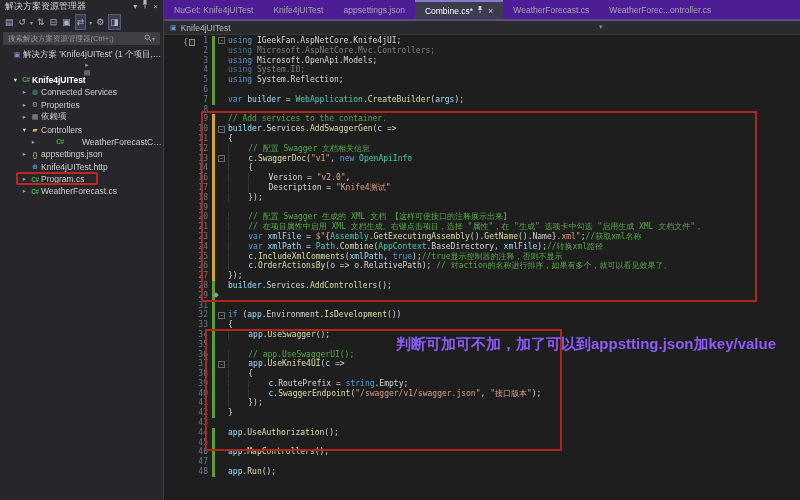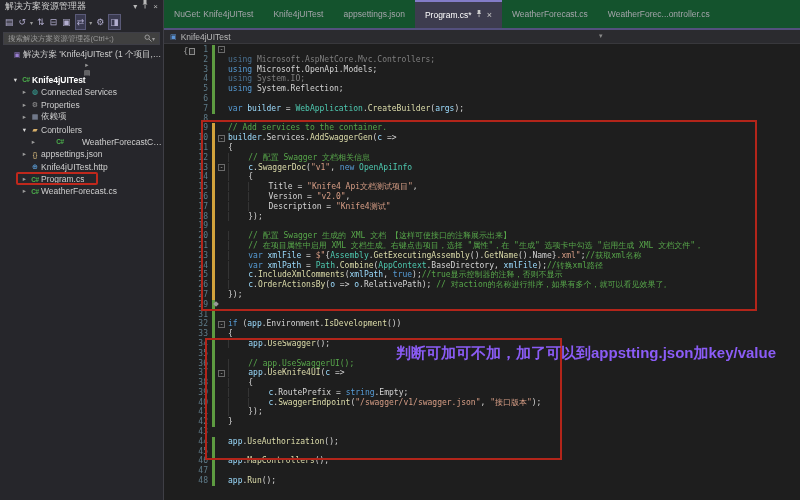--- a/index.html
+++ b/index.html
@@ -22,21 +22,21 @@
   .arrow { width:9px; flex:none; text-align:center; font-size:6.5px; color:#9a9a9a; }
   .arrow.exp { color:#d8d8d8; }
   .ticon { width:12px; flex:none; text-align:center; font-size:7px; }
   .ticon.cs { font-size:6.5px; font-weight:bold; letter-spacing:-0.5px; }
   .tlabel { overflow:hidden; text-overflow:ellipsis; }
   .tlabel.bold { font-weight:bold; color:#ffffff; }
   .tree-rbox { position:absolute; left:16px; top:172px; width:82px; height:13px; border:2px solid #c0281c; border-radius:2px; z-index:6; pointer-events:none; }
 
   
   .editor { flex:1; min-width:0; display:flex; flex-direction:column; position:relative; }
-  .tabbar { height:30px; flex:none; background:#14532d; display:flex; align-items:stretch; border-bottom:2px solid #54507e; }
+  .tabbar { height:21px; flex:none; background:#4c1d95; display:flex; align-items:stretch; border-bottom:2px solid #54507e; }
   .tab { display:flex; align-items:center; gap:4px; padding:0 10px; font-size:8.5px; color:#a5a5ab; white-space:nowrap; }
   .tab.active { background:#3d3c4e; color:#ffffff; border-top:2px solid #837cc8; }
   .tclose { color:#c8c8c8; font-size:9px; margin-left:1px; }
   .breadcrumb { height:14px; flex:none; background:#2b2b2f; border-bottom:1px solid #38383c; display:flex; align-items:center; gap:4px; padding:0 6px; font-size:8.5px; color:#b8b8b8; position:relative; }
   .bc-icon { font-size:7px; color:#5b94d6; }
   .bc-drop { position:absolute; left:435px; top:2px; font-size:7px; color:#8a8a8a; }
 
   
   .codearea { flex:1; position:relative; background:#1e1e1e; overflow:hidden; font-family:"DejaVu Sans Mono", monospace; padding-top:1px; }
   .code-line { display:flex; height:9.8px; line-height:9.8px; font-size:8px; white-space:pre; }
@@ -182,21 +182,21 @@
         <div class="tab">
           <span>NuGet: Knife4jUITest</span>
         </div>
         <div class="tab">
           <span>Knife4jUITest</span>
         </div>
         <div class="tab">
           <span>appsettings.json</span>
         </div>
         <div class="tab active">
-          <span>Program.cs*</span>
+          <span>Combine.cs*</span>
           <span><svg width="6" height="8" viewBox="0 0 6 9">
               <path d="M1.5 0h3v3.5l1 1h-5l1-1z" fill="#cccccc"></path>
               <rect x="2.6" y="5" width="0.9" height="3" fill="#cccccc"></rect>
             </svg></span>
           <span class="tclose">×</span>
         </div>
         <div class="tab">
           <span>WeatherForecast.cs</span>
         </div>
         <div class="tab">
@@ -211,46 +211,46 @@
     </div>
 
     <div class="codearea" id="codearea">
       <span class="outline-glyph">
           <span>{</span>
           <span class="mini-box"></span>
         </span>
       <div class="rbox" id="rbox1"></div>
       <div class="rbox" id="rbox2"></div>
       <div class="red-note">判断可加可不加，加了可以到appstting.json加key/value</div>
-    <div class="code-line"><span class="gutter-pad"></span><span class="lineno">1</span><span class="bar g"></span><span class="fold"><span class="foldbox">-</span></span></div>
+    <div class="code-line"><span class="gutter-pad"></span><span class="lineno">1</span><span class="bar g"></span><span class="fold"><span class="foldbox">-</span></span><span class="codetext"><span class="seg-k">using </span><span class="seg-p">IGeekFan.AspNetCore.Knife4jUI;</span></span></div>
         <div class="code-line"><span class="gutter-pad"></span><span class="lineno">2</span><span class="bar g"></span><span class="fold"></span><span class="codetext"><span class="seg-dk">using </span><span class="seg-d">Microsoft.AspNetCore.Mvc.Controllers;</span></span></div>
         <div class="code-line"><span class="gutter-pad"></span><span class="lineno">3</span><span class="bar g"></span><span class="fold"></span><span class="codetext"><span class="seg-k">using </span><span class="seg-p">Microsoft.OpenApi.Models;</span></span></div>
         <div class="code-line"><span class="gutter-pad"></span><span class="lineno">4</span><span class="bar g"></span><span class="fold"></span><span class="codetext"><span class="seg-dk">using </span><span class="seg-d">System.IO;</span></span></div>
         <div class="code-line"><span class="gutter-pad"></span><span class="lineno">5</span><span class="bar g"></span><span class="fold"></span><span class="codetext"><span class="seg-k">using </span><span class="seg-p">System.Reflection;</span></span></div>
         <div class="code-line"><span class="gutter-pad"></span><span class="lineno">6</span><span class="bar g"></span><span class="fold"></span><span class="codetext"></span></div>
         <div class="code-line"><span class="gutter-pad"></span><span class="lineno">7</span><span class="bar g"></span><span class="fold"></span><span class="codetext"><span class="seg-k">var </span><span class="seg-v">builder</span><span class="seg-p"> = </span><span class="seg-t">WebApplication</span><span class="seg-p">.</span><span class="seg-m">CreateBuilder</span><span class="seg-p">(</span><span class="seg-v">args</span><span class="seg-p">);</span></span></div>
         <div class="code-line"><span class="gutter-pad"></span><span class="lineno">8</span><span class="bar "></span><span class="fold"></span><span class="codetext"></span></div>
         <div class="code-line"><span class="gutter-pad"></span><span class="lineno">9</span><span class="bar o"></span><span class="fold"></span><span class="codetext"><span class="seg-c">// Add services to the container.</span></span></div>
         <div class="code-line"><span class="gutter-pad"></span><span class="lineno">10</span><span class="bar o"></span><span class="fold"><span class="foldbox">-</span></span><span class="codetext"><span class="seg-v">builder</span><span class="seg-p">.</span><span class="seg-p">Services</span><span class="seg-p">.</span><span class="seg-m">AddSwaggerGen</span><span class="seg-p">(</span><span class="seg-v">c</span><span class="seg-p"> =&gt;</span></span></div>
         <div class="code-line"><span class="gutter-pad"></span><span class="lineno">11</span><span class="bar o"></span><span class="fold"></span><span class="codetext"><span class="seg-p">{</span></span></div>
         <div class="code-line"><span class="gutter-pad"></span><span class="lineno">12</span><span class="bar o"></span><span class="fold"></span><span class="codetext"><span class="seg-i">    </span><span class="seg-c">// 配置 Swagger 文档相关信息</span></span></div>
         <div class="code-line"><span class="gutter-pad"></span><span class="lineno">13</span><span class="bar o"></span><span class="fold"><span class="foldbox">-</span></span><span class="codetext"><span class="seg-i">    </span><span class="seg-v">c</span><span class="seg-p">.</span><span class="seg-m">SwaggerDoc</span><span class="seg-p">(</span><span class="seg-s">"v1"</span><span class="seg-p">, </span><span class="seg-k">new</span><span class="seg-p"> </span><span class="seg-t">OpenApiInfo</span></span></div>
         <div class="code-line"><span class="gutter-pad"></span><span class="lineno">14</span><span class="bar o"></span><span class="fold"></span><span class="codetext"><span class="seg-i">    </span><span class="seg-p">{</span></span></div>
-        <div class="code-line"><span class="gutter-pad"></span><span class="lineno">15</span><span class="bar o"></span><span class="fold"></span><span class="codetext"><span class="seg-i">    </span><span class="seg-i">    </span><span class="seg-p">Title = </span><span class="seg-s">"Knife4 Api文档测试项目"</span><span class="seg-p">,</span></span></div>
         <div class="code-line"><span class="gutter-pad"></span><span class="lineno">16</span><span class="bar o"></span><span class="fold"></span><span class="codetext"><span class="seg-i">    </span><span class="seg-i">    </span><span class="seg-p">Version = </span><span class="seg-s">"v2.0"</span><span class="seg-p">,</span></span></div>
         <div class="code-line"><span class="gutter-pad"></span><span class="lineno">17</span><span class="bar o"></span><span class="fold"></span><span class="codetext"><span class="seg-i">    </span><span class="seg-i">    </span><span class="seg-p">Description = </span><span class="seg-s">"Knife4测试"</span></span></div>
         <div class="code-line"><span class="gutter-pad"></span><span class="lineno">18</span><span class="bar o"></span><span class="fold"></span><span class="codetext"><span class="seg-i">    </span><span class="seg-p">});</span></span></div>
         <div class="code-line"><span class="gutter-pad"></span><span class="lineno">19</span><span class="bar o"></span><span class="fold"></span><span class="codetext"></span></div>
         <div class="code-line"><span class="gutter-pad"></span><span class="lineno">20</span><span class="bar o"></span><span class="fold"></span><span class="codetext"><span class="seg-i">    </span><span class="seg-c">// 配置 Swagger 生成的 XML 文档 【这样可使接口的注释展示出来】</span></span></div>
         <div class="code-line"><span class="gutter-pad"></span><span class="lineno">21</span><span class="bar o"></span><span class="fold"></span><span class="codetext"><span class="seg-i">    </span><span class="seg-c">// 在项目属性中启用 XML 文档生成。右键点击项目，选择 "属性"，在 "生成" 选项卡中勾选 "启用生成 XML 文档文件"，</span></span></div>
         <div class="code-line"><span class="gutter-pad"></span><span class="lineno">23</span><span class="bar o"></span><span class="fold"></span><span class="codetext"><span class="seg-i">    </span><span class="seg-k">var </span><span class="seg-v">xmlFile</span><span class="seg-p"> = </span><span class="seg-s">$"</span><span class="seg-p">{</span><span class="seg-t">Assembly</span><span class="seg-p">.</span><span class="seg-m">GetExecutingAssembly</span><span class="seg-p">().</span><span class="seg-m">GetName</span><span class="seg-p">().</span><span class="seg-p">Name</span><span class="seg-p">}</span><span class="seg-s">.xml"</span><span class="seg-p">;</span><span class="seg-c">//获取xml名称</span></span></div>
         <div class="code-line"><span class="gutter-pad"></span><span class="lineno">24</span><span class="bar o"></span><span class="fold"></span><span class="codetext"><span class="seg-i">    </span><span class="seg-k">var </span><span class="seg-v">xmlPath</span><span class="seg-p"> = </span><span class="seg-t">Path</span><span class="seg-p">.</span><span class="seg-m">Combine</span><span class="seg-p">(</span><span class="seg-t">AppContext</span><span class="seg-p">.</span><span class="seg-p">BaseDirectory</span><span class="seg-p">, </span><span class="seg-v">xmlFile</span><span class="seg-p">);</span><span class="seg-c">//转换xml路径</span></span></div>
         <div class="code-line"><span class="gutter-pad"></span><span class="lineno">25</span><span class="bar o"></span><span class="fold"></span><span class="codetext"><span class="seg-i">    </span><span class="seg-v">c</span><span class="seg-p">.</span><span class="seg-m">IncludeXmlComments</span><span class="seg-p">(</span><span class="seg-v">xmlPath</span><span class="seg-p">, </span><span class="seg-k">true</span><span class="seg-p">);</span><span class="seg-c">//true显示控制器的注释，否则不显示</span></span></div>
         <div class="code-line"><span class="gutter-pad"></span><span class="lineno">26</span><span class="bar o"></span><span class="fold"></span><span class="codetext"><span class="seg-i">    </span><span class="seg-v">c</span><span class="seg-p">.</span><span class="seg-m">OrderActionsBy</span><span class="seg-p">(</span><span class="seg-v">o</span><span class="seg-p"> =&gt; </span><span class="seg-v">o</span><span class="seg-p">.</span><span class="seg-p">RelativePath</span><span class="seg-p">); </span><span class="seg-c">// 对action的名称进行排序，如果有多个，就可以看见效果了。</span></span></div>
         <div class="code-line"><span class="gutter-pad"></span><span class="lineno">27</span><span class="bar o"></span><span class="fold"></span><span class="codetext"><span class="seg-p">});</span></span></div>
+        <div class="code-line"><span class="gutter-pad"></span><span class="lineno">28</span><span class="bar g"></span><span class="fold"></span><span class="codetext"><span class="seg-v">builder</span><span class="seg-p">.Services.</span><span class="seg-m">AddControllers</span><span class="seg-p">();</span></span></div>
         <div class="code-line"><span class="gutter-pad"></span><span class="lineno">29<span class="pen"></span></span><span class="bar g"></span><span class="fold"></span><span class="codetext"></span></div>
         <div class="code-line"><span class="gutter-pad"></span><span class="lineno">31</span><span class="bar g"></span><span class="fold"></span><span class="codetext"></span></div>
         <div class="code-line"><span class="gutter-pad"></span><span class="lineno">32</span><span class="bar g"></span><span class="fold"><span class="foldbox">-</span></span><span class="codetext"><span class="seg-k">if</span><span class="seg-p"> (</span><span class="seg-v">app</span><span class="seg-p">.Environment.</span><span class="seg-m">IsDevelopment</span><span class="seg-p">())</span></span></div>
         <div class="code-line"><span class="gutter-pad"></span><span class="lineno">33</span><span class="bar g"></span><span class="fold"></span><span class="codetext"><span class="seg-p">{</span></span></div>
         <div class="code-line"><span class="gutter-pad"></span><span class="lineno">34</span><span class="bar g"></span><span class="fold"></span><span class="codetext"><span class="seg-i">    </span><span class="seg-v">app</span><span class="seg-p">.</span><span class="seg-m">UseSwagger</span><span class="seg-p">();</span></span></div>
         <div class="code-line"><span class="gutter-pad"></span><span class="lineno">35</span><span class="bar g"></span><span class="fold"></span><span class="codetext"></span></div>
         <div class="code-line"><span class="gutter-pad"></span><span class="lineno">36</span><span class="bar g"></span><span class="fold"></span><span class="codetext"><span class="seg-i">    </span><span class="seg-c">// app.UseSwaggerUI();</span></span></div>
         <div class="code-line"><span class="gutter-pad"></span><span class="lineno">37</span><span class="bar g"></span><span class="fold"><span class="foldbox">-</span></span><span class="codetext"><span class="seg-i">    </span><span class="seg-v">app</span><span class="seg-p">.</span><span class="seg-m">UseKnife4UI</span><span class="seg-p">(</span><span class="seg-v">c</span><span class="seg-p"> =&gt;</span></span></div>
         <div class="code-line"><span class="gutter-pad"></span><span class="lineno">38</span><span class="bar g"></span><span class="fold"></span><span class="codetext"><span class="seg-i">    </span><span class="seg-p">{</span></span></div>
         <div class="code-line"><span class="gutter-pad"></span><span class="lineno">39</span><span class="bar g"></span><span class="fold"></span><span class="codetext"><span class="seg-i">    </span><span class="seg-i">    </span><span class="seg-v">c</span><span class="seg-p">.</span><span class="seg-p">RoutePrefix</span><span class="seg-p"> = </span><span class="seg-k">string</span><span class="seg-p">.</span><span class="seg-p">Empty</span><span class="seg-p">;</span></span></div>

